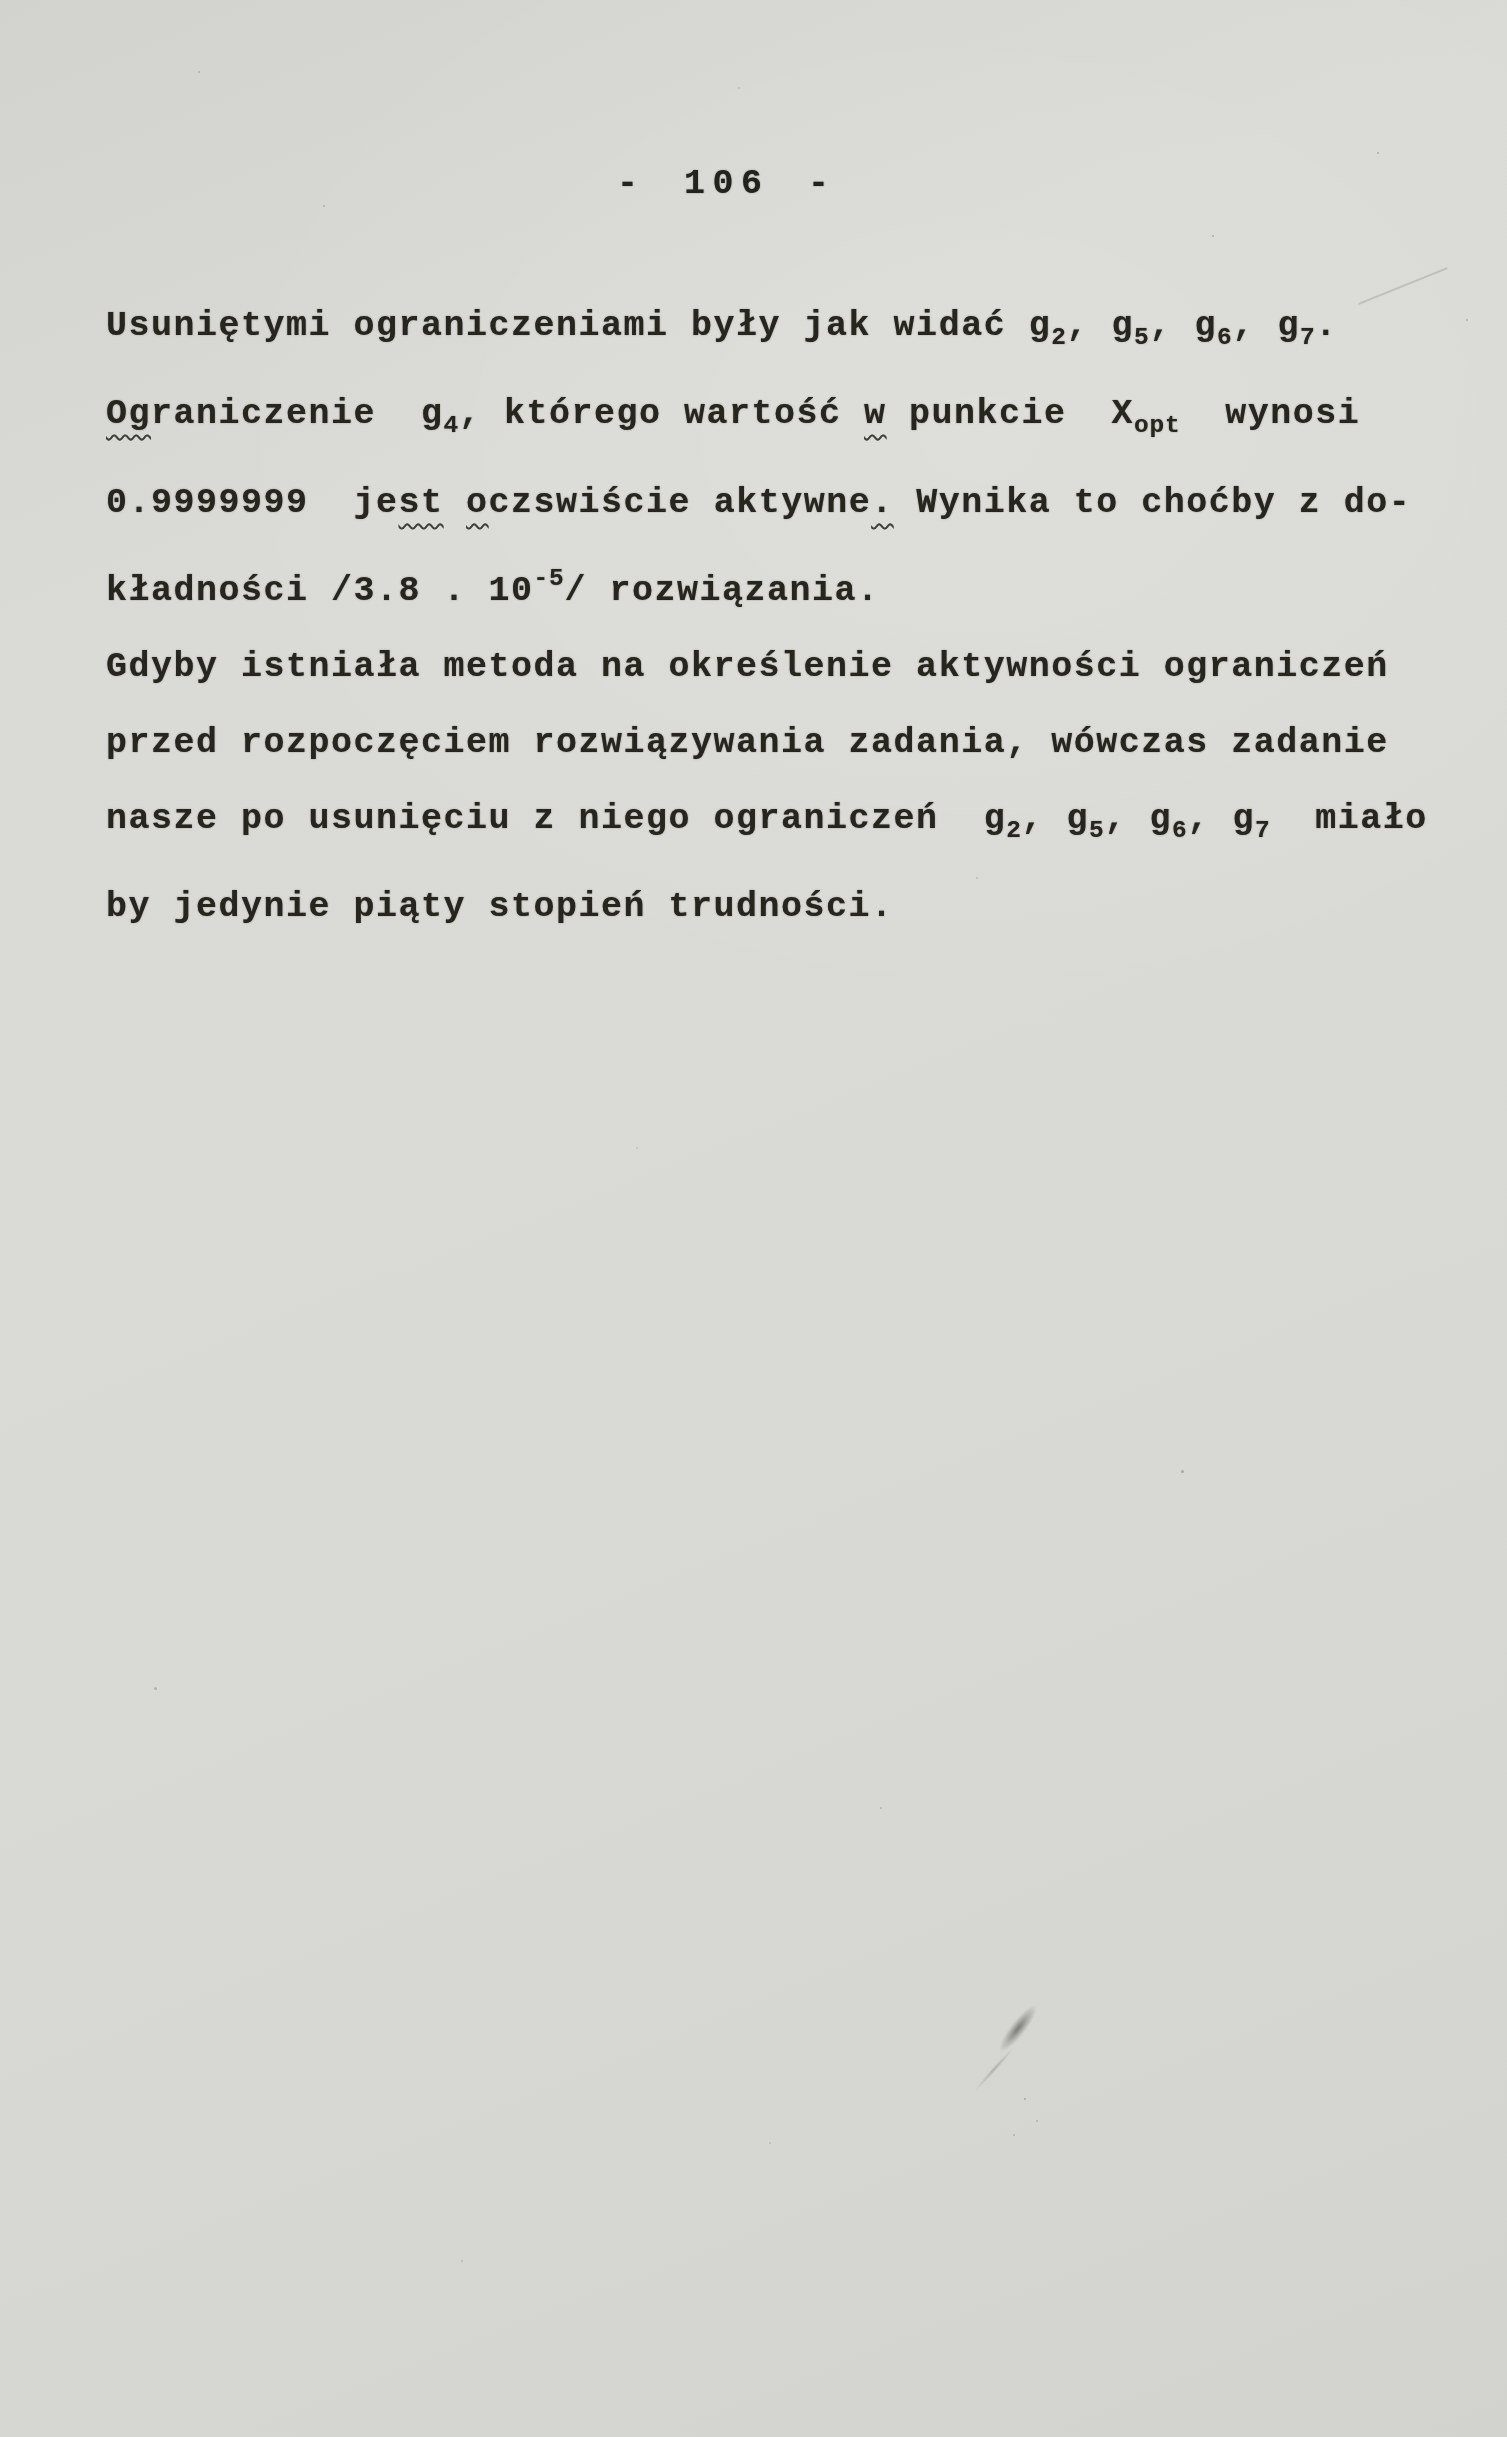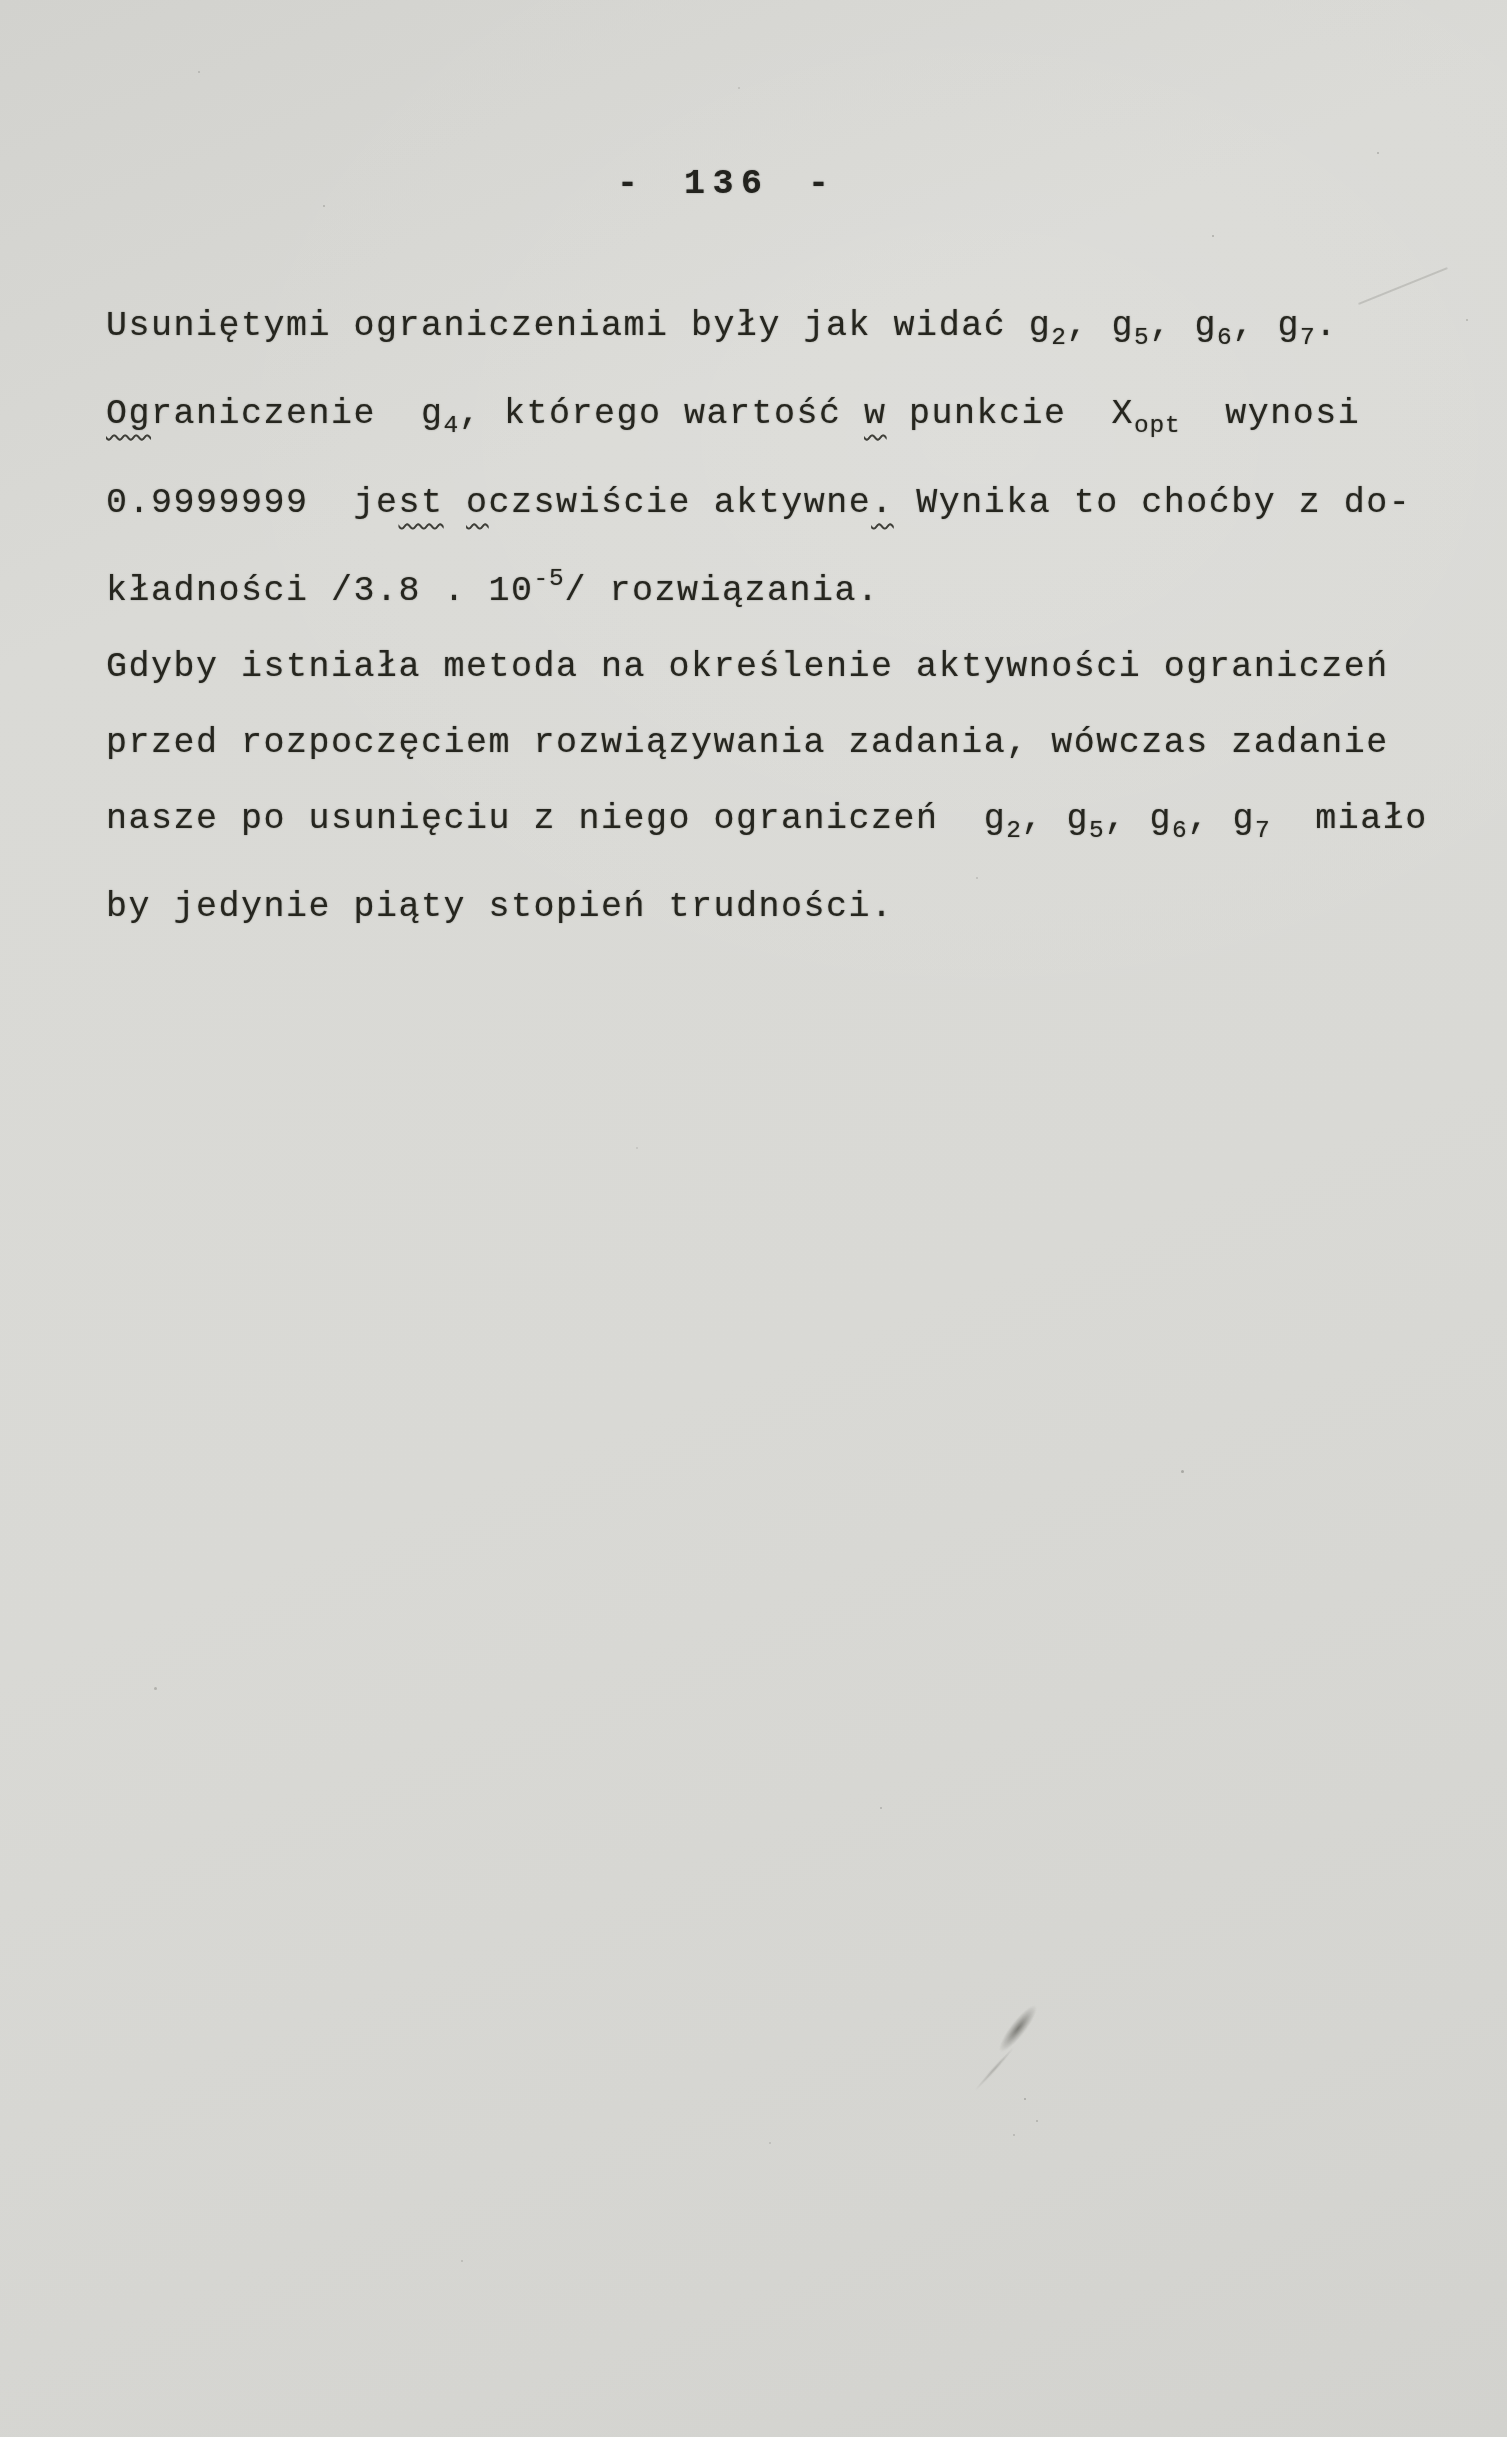--- a/index.html
+++ b/index.html
@@ -28,21 +28,21 @@
     word-spacing: 10.3px;
     color: #23231e;
     text-shadow: 0 0 1.5px rgba(35,35,30,0.55);
   }
   .body-text {
     position: absolute;
     left: 106px;
     top: 288px;
     width: 1388px;
     font-size: 35px;
-    font-weight: 400;
+    font-weight: 700;
     line-height: 76px;
     letter-spacing: 1.5px;
     white-space: pre-wrap;
     text-shadow: 0 0 1.5px rgba(35,35,30,0.5);
   }
   .line { white-space: pre; }
   .seg-text { }
   .seg-sub {
     font-size: 0.70em;
     vertical-align: -0.38em;
@@ -98,21 +98,21 @@
     background: rgba(140,140,134,0.35);
     transform: rotate(-22deg);
     filter: blur(0.7px);
   }
 </style>
 </head>
 <body>
 
 <div class="page">
 
-  <div class="page-number">- 136 -</div>
+  <div class="page-number">- 106 -</div>
 
   <div class="body-text"><div class="line"><span class="seg-text">Usuniętymi ograniczeniami były jak widać g</span><span class="seg-sub">2</span><span class="seg-text">, g</span><span class="seg-sub">5</span><span class="seg-text">, g</span><span class="seg-sub">6</span><span class="seg-text">, g</span><span class="seg-sub">7</span><span class="seg-text">.</span></div><div class="line"><span class="seg-wavy">Og</span><span class="seg-text">raniczenie  g</span><span class="seg-sub">4</span><span class="seg-text">, którego wartość </span><span class="seg-wavy">w</span><span class="seg-text"> punkcie  X</span><span class="seg-sub">opt</span><span class="seg-text">  wynosi</span></div><div class="line"><span class="seg-text">0.9999999  je</span><span class="seg-wavy">st</span><span class="seg-text"> </span><span class="seg-wavy">o</span><span class="seg-text">czswiście aktywne</span><span class="seg-wavy">.</span><span class="seg-text"> Wynika to choćby z do-</span></div><div class="line"><span class="seg-text">kładności /3.8 . 10</span><span class="seg-sup">-5</span><span class="seg-text">/ rozwiązania.</span></div><div class="line"><span class="seg-text">Gdyby istniała metoda na określenie aktywności ograniczeń</span></div><div class="line"><span class="seg-text">przed rozpoczęciem rozwiązywania zadania, wówczas zadanie</span></div><div class="line"><span class="seg-text">nasze po usunięciu z niego ograniczeń  g</span><span class="seg-sub">2</span><span class="seg-text">, g</span><span class="seg-sub">5</span><span class="seg-text">, g</span><span class="seg-sub">6</span><span class="seg-text">, g</span><span class="seg-sub">7</span><span class="seg-text">  miało</span></div><div class="line"><span class="seg-text">by jedynie piąty stopień trudności.</span></div></div>
 
   <div class="ink-smudge"></div>
   <div class="ink-smudge-tail"></div>
   <div class="crease"></div>
 
   <div>
       <div class="speckle" style="left: 198px; top: 71px; width: 2.2px; height: 2.2px; opacity: 0.22;"></div>
       <div class="speckle" style="left: 323px; top: 205px; width: 2.2px; height: 2.2px; opacity: 0.25;"></div>

